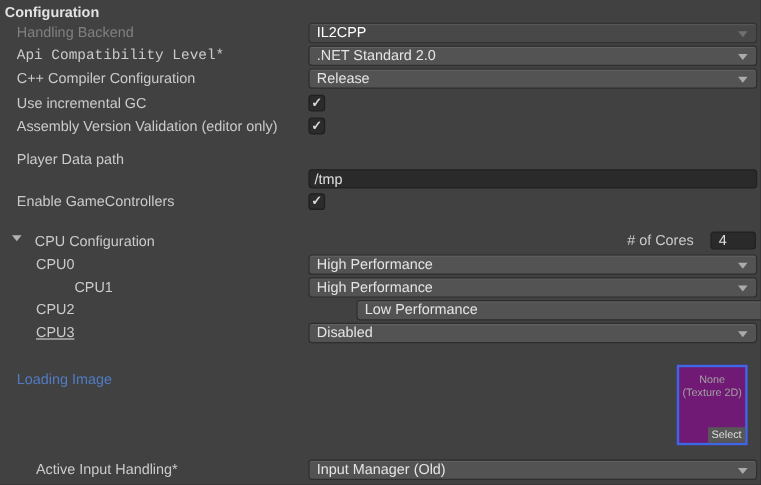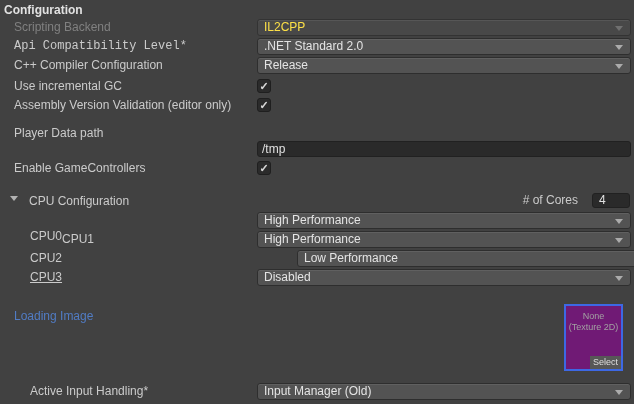--- a/index.html
+++ b/index.html
@@ -14,21 +14,21 @@
   .lbl{position:absolute;left:14px;line-height:17px;color:#cbcbcb;white-space:nowrap;}
   .lbl.disabled{color:#808080;}
   .lbl.indent2{left:30px;}
   .lbl.link{color:#517cc4;}
   .dd{
     position:absolute;left:257px;width:374px;height:17px;box-sizing:border-box;
     background:#535353;border:1px solid #2e2e2e;border-radius:3px;
     box-shadow:inset 0 1px 0 rgba(255,255,255,0.08);
     color:#e4e4e4;line-height:15px;padding-left:6px;cursor:default;
   }
-  .dd.disabled{background:#484848;color:#fde047;border-color:#333333;}
+  .dd.disabled{background:#484848;color:#ffffff;border-color:#333333;}
   .dd .arrow{
     position:absolute;right:7px;top:6px;width:0;height:0;
     border-left:4px solid transparent;border-right:4px solid transparent;
     border-top:5px solid #ababab;
   }
   .dd.disabled .arrow{border-top-color:#707070;}
   .chk{
     position:absolute;left:257px;width:14px;height:14px;box-sizing:border-box;
     background:#2b2b2b;border:1px solid #1f1f1f;border-radius:3px;
     color:#d8d8d8;font-size:11px;line-height:12px;text-align:center;font-weight:bold;cursor:default;
@@ -62,21 +62,21 @@
     background:#575757;color:#dfdfdf;font-size:9px;line-height:13px;cursor:pointer;
   }
 </style>
 </head>
 <body>
 
 <div id="canvas">
 
   <div class="hdr">Configuration</div>
 
-  <div class="lbl disabled" style="top:19px;">Scripting Backend</div>
+  <div class="lbl disabled" style="top:19px;">Handling Backend</div>
   <div class="dd disabled" style="top:19px;">
     <span>IL2CPP</span>
     <span class="arrow"></span>
   </div>
 
   <div class="lbl" style="top:38px;font-family:Liberation Mono, monospace;">Api Compatibility Level*</div>
   <div class="dd" style="top:38px;">
     <span>.NET Standard 2.0</span>
     <span class="arrow"></span>
   </div>
@@ -103,21 +103,21 @@
   <div class="lbl" style="top:160px;line-height:16px;">Enable GameControllers</div>
   <div class="chk" style="top:161px;">
     <span>✓</span>
   </div>
 
   <div class="foldout"></div>
   <div class="lbl" style="left:29px;top:193px;line-height:16px;">CPU Configuration</div>
   <div class="cores-lbl"># of Cores</div>
   <div class="numfield">4</div>
 
-  <div class="lbl indent2" style="top:228px;">CPU0</div>
+  <div class="lbl indent2" style="top:212px;">CPU0</div>
   <div class="dd" style="top:212px;">
     <span>High Performance</span>
     <span class="arrow"></span>
   </div>
 
   <div class="lbl indent2" style="top:231px;margin-left:32px;">CPU1</div>
   <div class="dd" style="top:231px;">
     <span>High Performance</span>
     <span class="arrow"></span>
   </div>

